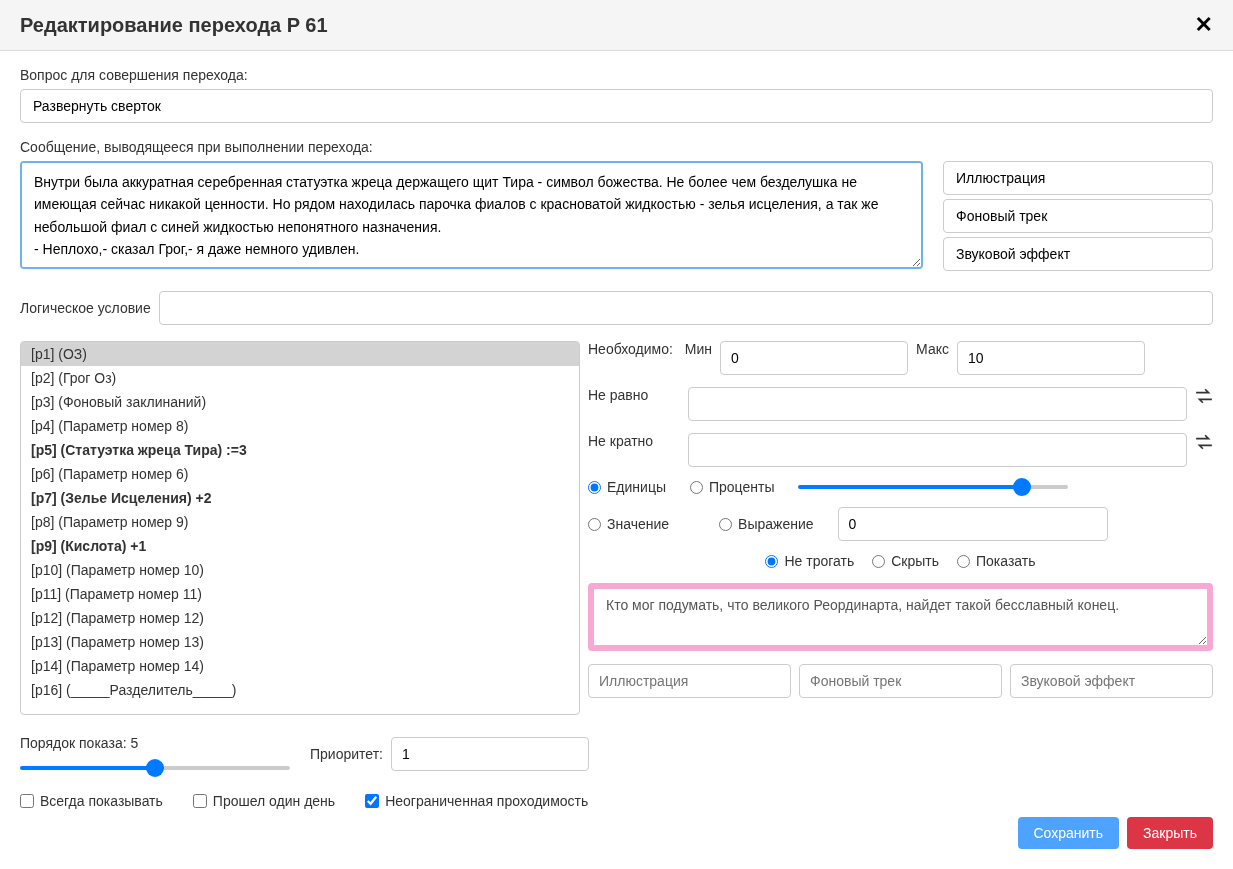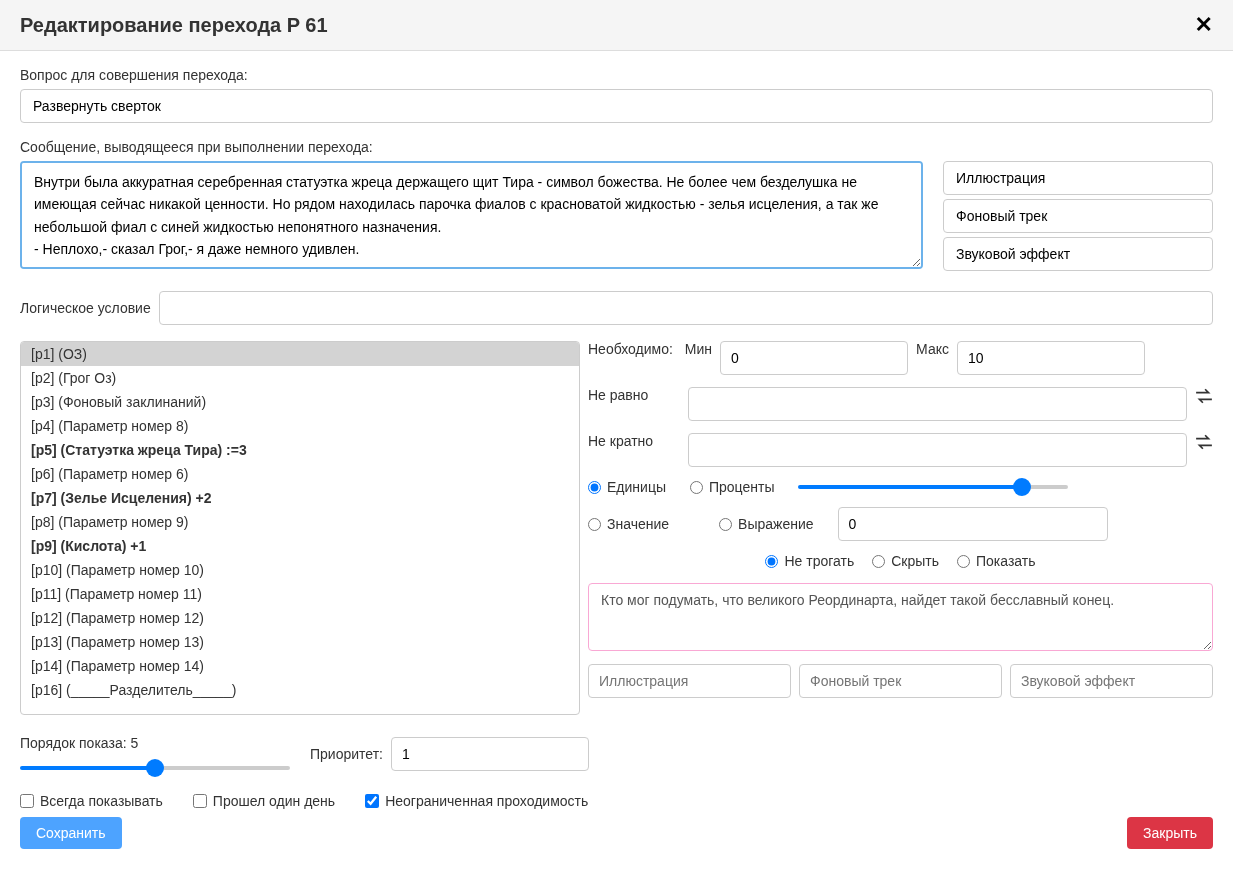--- a/index.html
+++ b/index.html
@@ -29,31 +29,31 @@
 .right-row label { flex-shrink: 0; }
 .small-input { width: 188px; padding: 8px 10px; border: 1px solid #ccc; border-radius: 4px; font-size: 14px; }
 .med-input { flex: 1; padding: 8px 10px; border: 1px solid #ccc; border-radius: 4px; font-size: 14px; }
 .swap-icon { width: 18px; height: 18px; cursor: pointer; flex-shrink: 0; }
 .radio-row { display: flex; align-items: center; gap: 24px; margin-bottom: 12px; }
 .radio-group { display: flex; align-items: center; gap: 6px; }
 .slider { width: 270px; -webkit-appearance: none; height: 4px; background: linear-gradient(to right, #007bff 85%, #ccc 85%); border-radius: 2px; }
 .slider::-webkit-slider-thumb { -webkit-appearance: none; width: 18px; height: 18px; background: #007bff; border-radius: 50%; cursor: pointer; }
 .slider::-moz-range-thumb { width: 18px; height: 18px; background: #007bff; border-radius: 50%; border: none; cursor: pointer; }
 .visibility-row { display: flex; justify-content: center; gap: 18px; margin-bottom: 14px; }
-.desc-textarea { width: 100%; height: 68px; padding: 8px 12px; border: 1px solid #f9a8d4; border-radius: 4px; font-size: 14px; color: #555; resize: vertical; font-family: inherit; margin-bottom: 10px; }
+.desc-textarea { width: 100%; height: 68px; padding: 8px 12px; border: 6px solid #f9a8d4; border-radius: 4px; font-size: 14px; color: #555; resize: vertical; font-family: inherit; margin-bottom: 10px; }
 .media-row { display: flex; gap: 8px; }
 .media-input { flex: 1; padding: 8px 10px; border: 1px solid #ccc; border-radius: 4px; font-size: 14px; }
 .bottom-section { margin-top: 20px; display: flex; align-items: center; gap: 20px; }
 .order-slider { width: 270px; -webkit-appearance: none; height: 4px; background: linear-gradient(to right, #007bff 50%, #ccc 50%); border-radius: 2px; }
 .order-slider::-webkit-slider-thumb { -webkit-appearance: none; width: 18px; height: 18px; background: #007bff; border-radius: 50%; cursor: pointer; }
 .order-slider::-moz-range-thumb { width: 18px; height: 18px; background: #007bff; border-radius: 50%; border: none; cursor: pointer; }
 .priority-input { width: 198px; padding: 8px 10px; border: 1px solid #ccc; border-radius: 4px; font-size: 14px; }
 .checkbox-row { display: flex; align-items: center; gap: 30px; margin-top: 20px; }
 .checkbox-group { display: flex; align-items: center; gap: 6px; }
-.footer { display: flex; justify-content: space-between; gap: 16px; margin-top: -30px; padding: 0 20px 20px; }
+.footer { display: flex; justify-content: flex-end; gap: 8px; margin-top: -30px; padding: 0 20px 20px; }
 .btn { padding: 8px 16px; border: none; border-radius: 4px; font-size: 14px; cursor: pointer; }
 .btn-primary { background: #4da3ff; color: #fff; }
 .btn-danger { background: #dc3545; color: #fff; }
 input[type="checkbox"] { width: 14px; height: 14px; cursor: pointer;}
 input[type="radio"] { cursor: pointer; }
 .lbl-span{white-space:nowrap;}
 </style>
 </head>
 <body>
 

